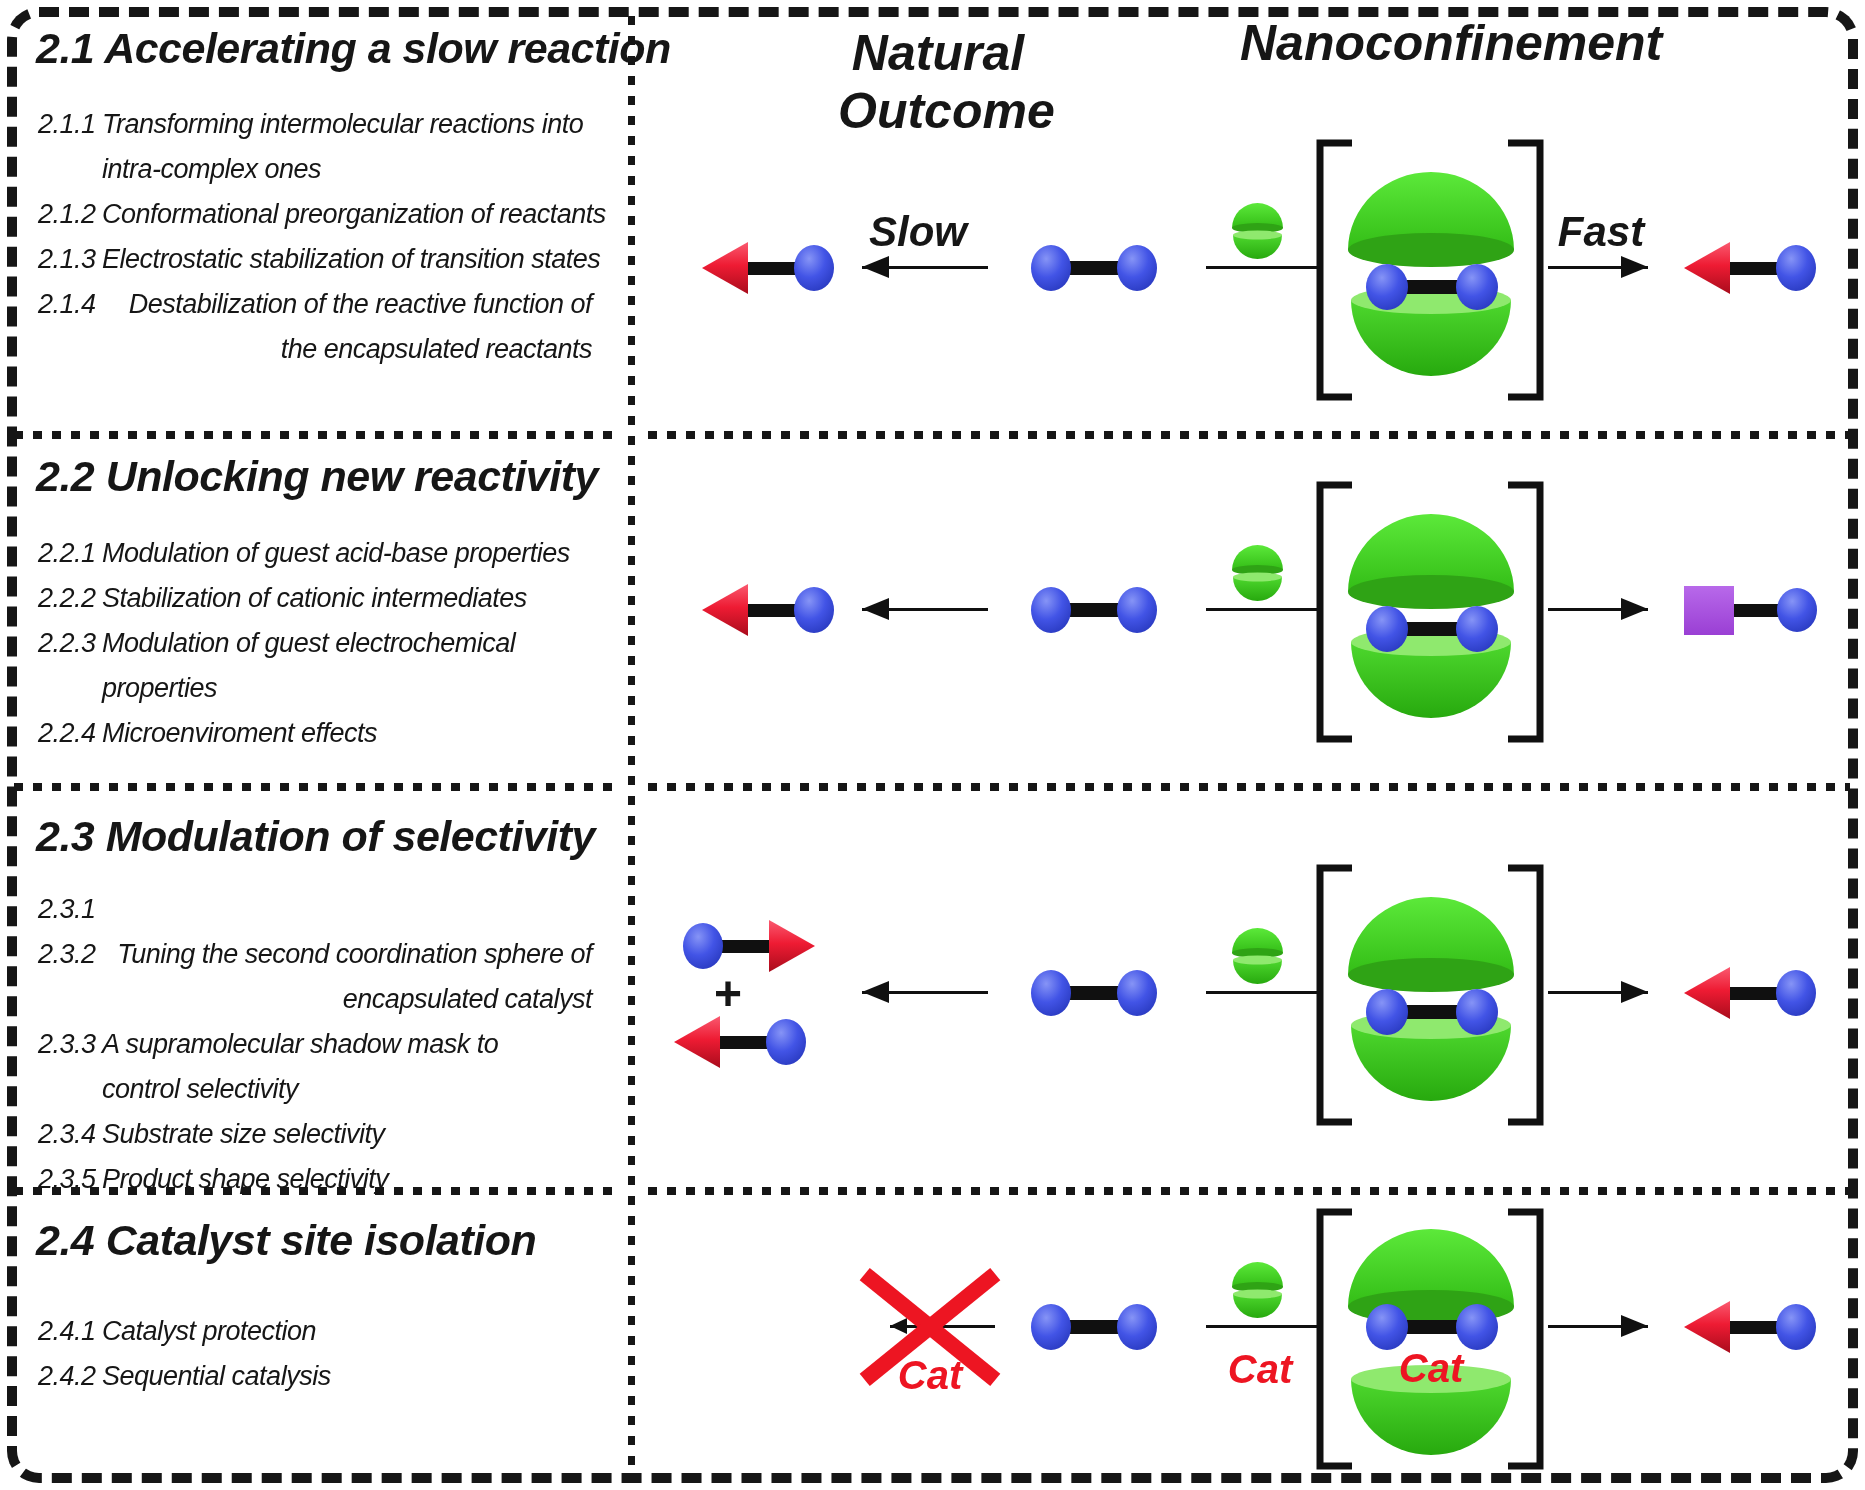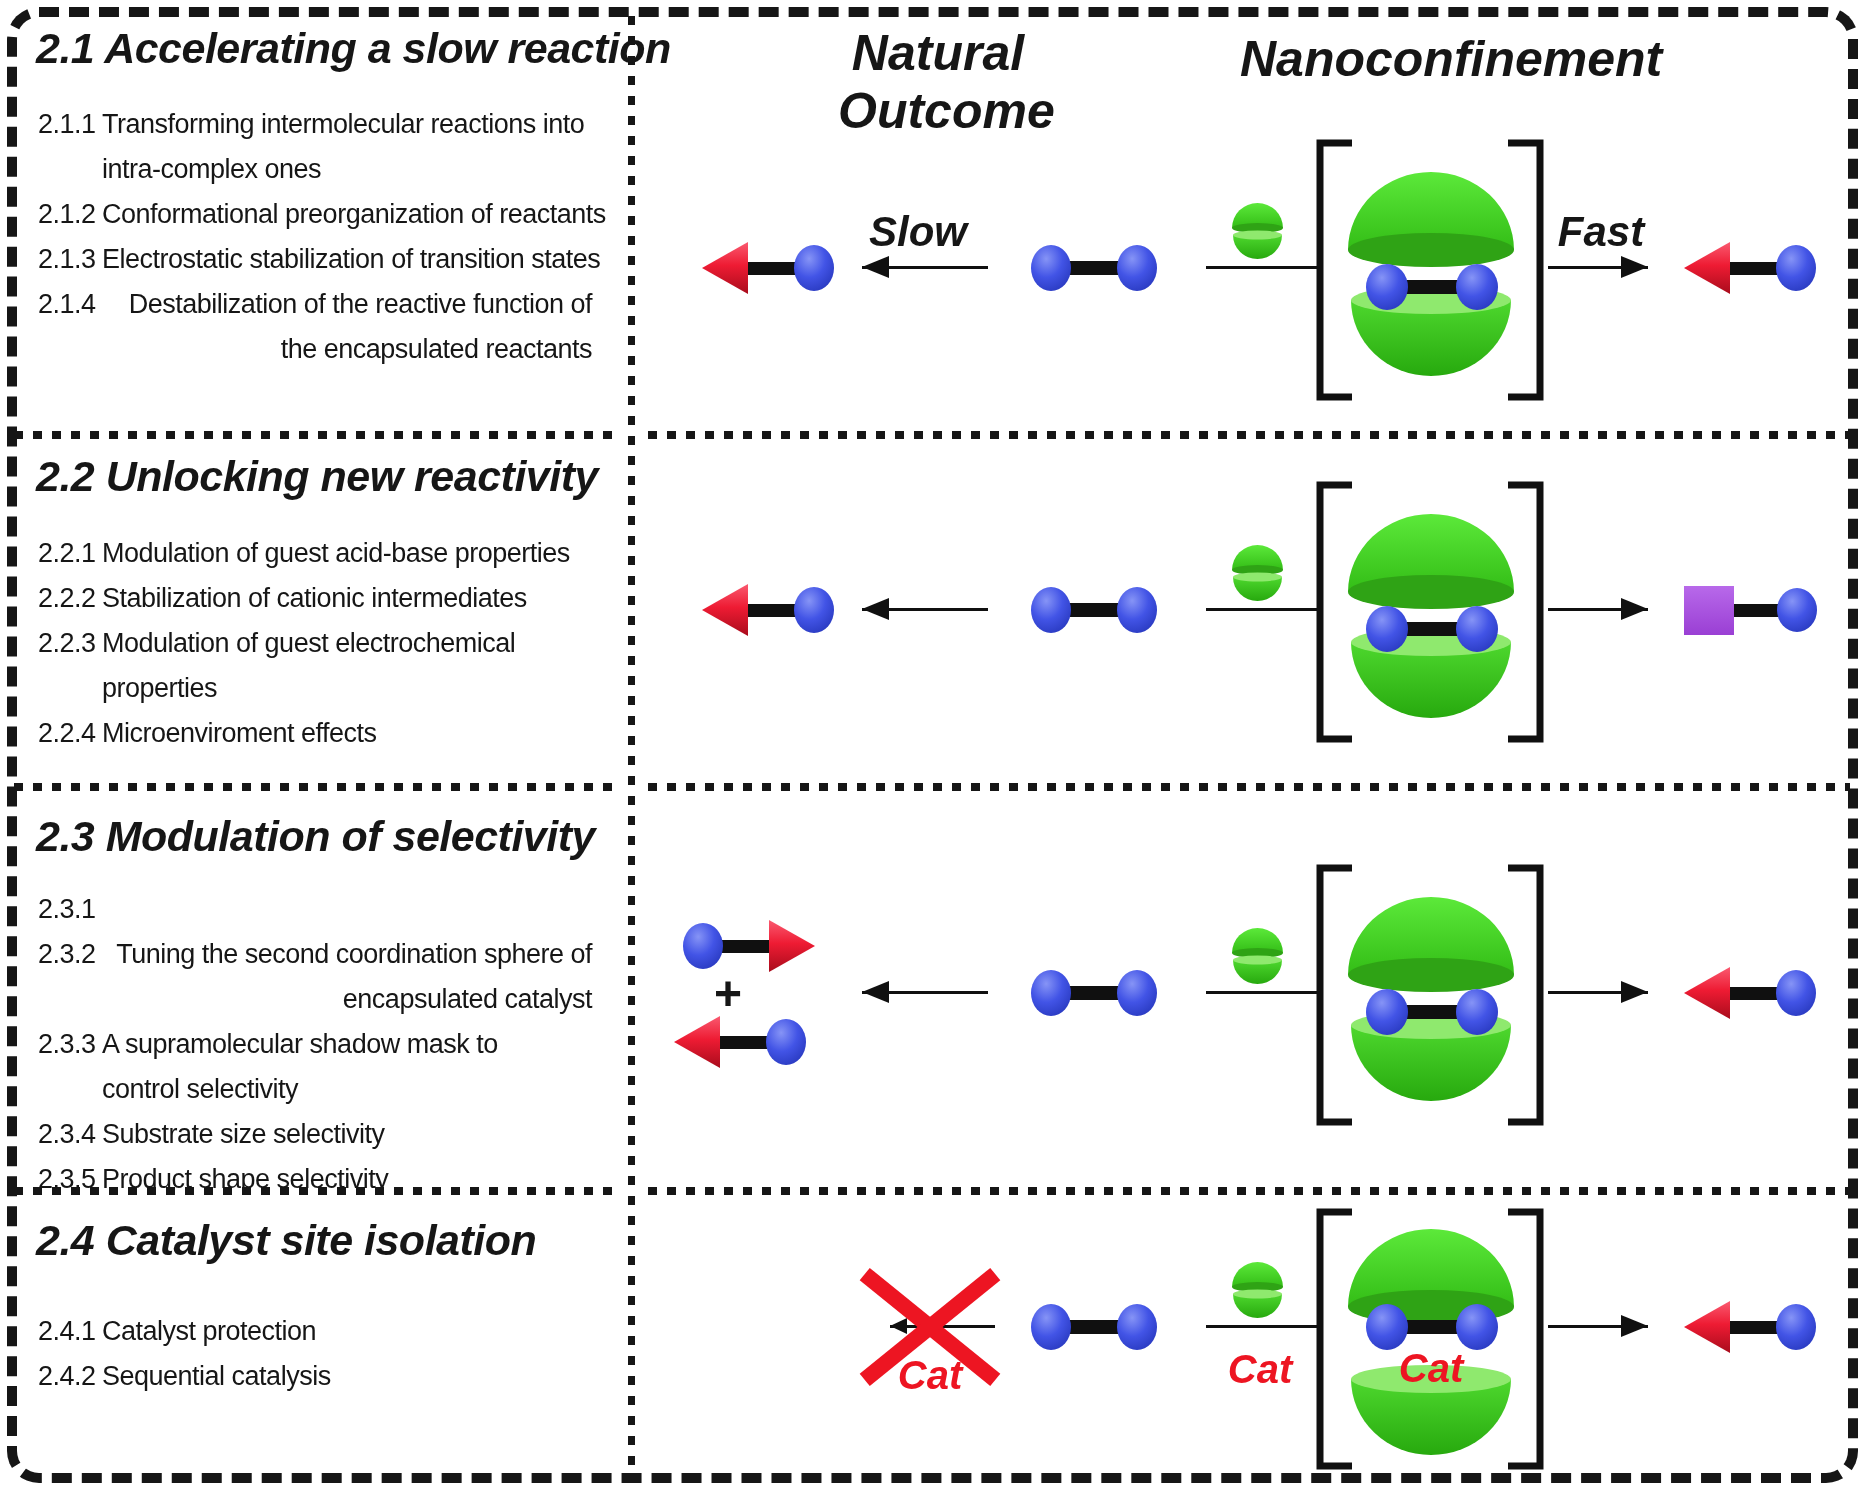--- a/index.html
+++ b/index.html
@@ -10,21 +10,21 @@
   .vdiv { position:absolute; left:628px; top:16px; width:7px; height:1458px;
           background:repeating-linear-gradient(180deg,#161616 0 9px,transparent 9px 20px); }
   .hsep { position:absolute; height:8px;
           background:repeating-linear-gradient(90deg,#161616 0 9px,transparent 9px 19px); }
   .hsep.l { left:14px;  width:604px; }
   .hsep.r { left:648px; width:1202px; }
 
   
   .toc-head { position:absolute; left:36px; font-size:43px; font-weight:bold; font-style:italic;
               letter-spacing:-0.5px; white-space:nowrap; }
-  .toc-list { position:absolute; left:38px; width:586px; }
+  .toc-list { position:absolute; left:38px; width:586px;font-style:italic; }
   .toc-item { display:flex; font-size:27px; line-height:45px; letter-spacing:-0.5px; }
   .toc-num  { width:64px; flex:none; }
   .toc-text { max-width:515px; }
   .toc-text.w490 { max-width:490px;text-align:right; }
   .toc-text.w460 { max-width:460px; }
 
   
   .col-header { position:absolute; font-size:50px; font-weight:bold; font-style:italic;
                 text-align:center; line-height:58px; }
   .rxn-label  { position:absolute; font-size:42px; font-weight:bold; font-style:italic;
@@ -211,21 +211,21 @@
       <span class="toc-num">2.4.1</span>
       <span class="toc-text">Catalyst protection</span>
     </div>
     <div class="toc-item">
       <span class="toc-num">2.4.2</span>
       <span class="toc-text">Sequential catalysis</span>
     </div>
   </div>
 
   <div class="col-header" style="left:838px; top:24px; width:200px">Natural Outcome</div>
-  <div class="col-header" style="left:1240px; top:30px; width:400px; white-space:nowrap">Nanoconfinement</div>
+  <div class="col-header" style="left:1240px; top:14px; width:400px; white-space:nowrap">Nanoconfinement</div>
 
   <div class="mol" style="left:700px; top:239px"><svg width="135" height="58">
         <use href="#prodL"></use>
       </svg></div>
   <div class="rxn-label" style="left:848px; top:208px; width:140px">Slow</div>
   <div class="arrow hl" style="left:862px; top:266px; width:126px"></div>
   <div class="mol" style="left:1030px; top:240px"><svg width="128" height="56">
         <use href="#reactant"></use>
       </svg></div>
   <div class="line" style="left:1206px; top:266px; width:116px"></div>

